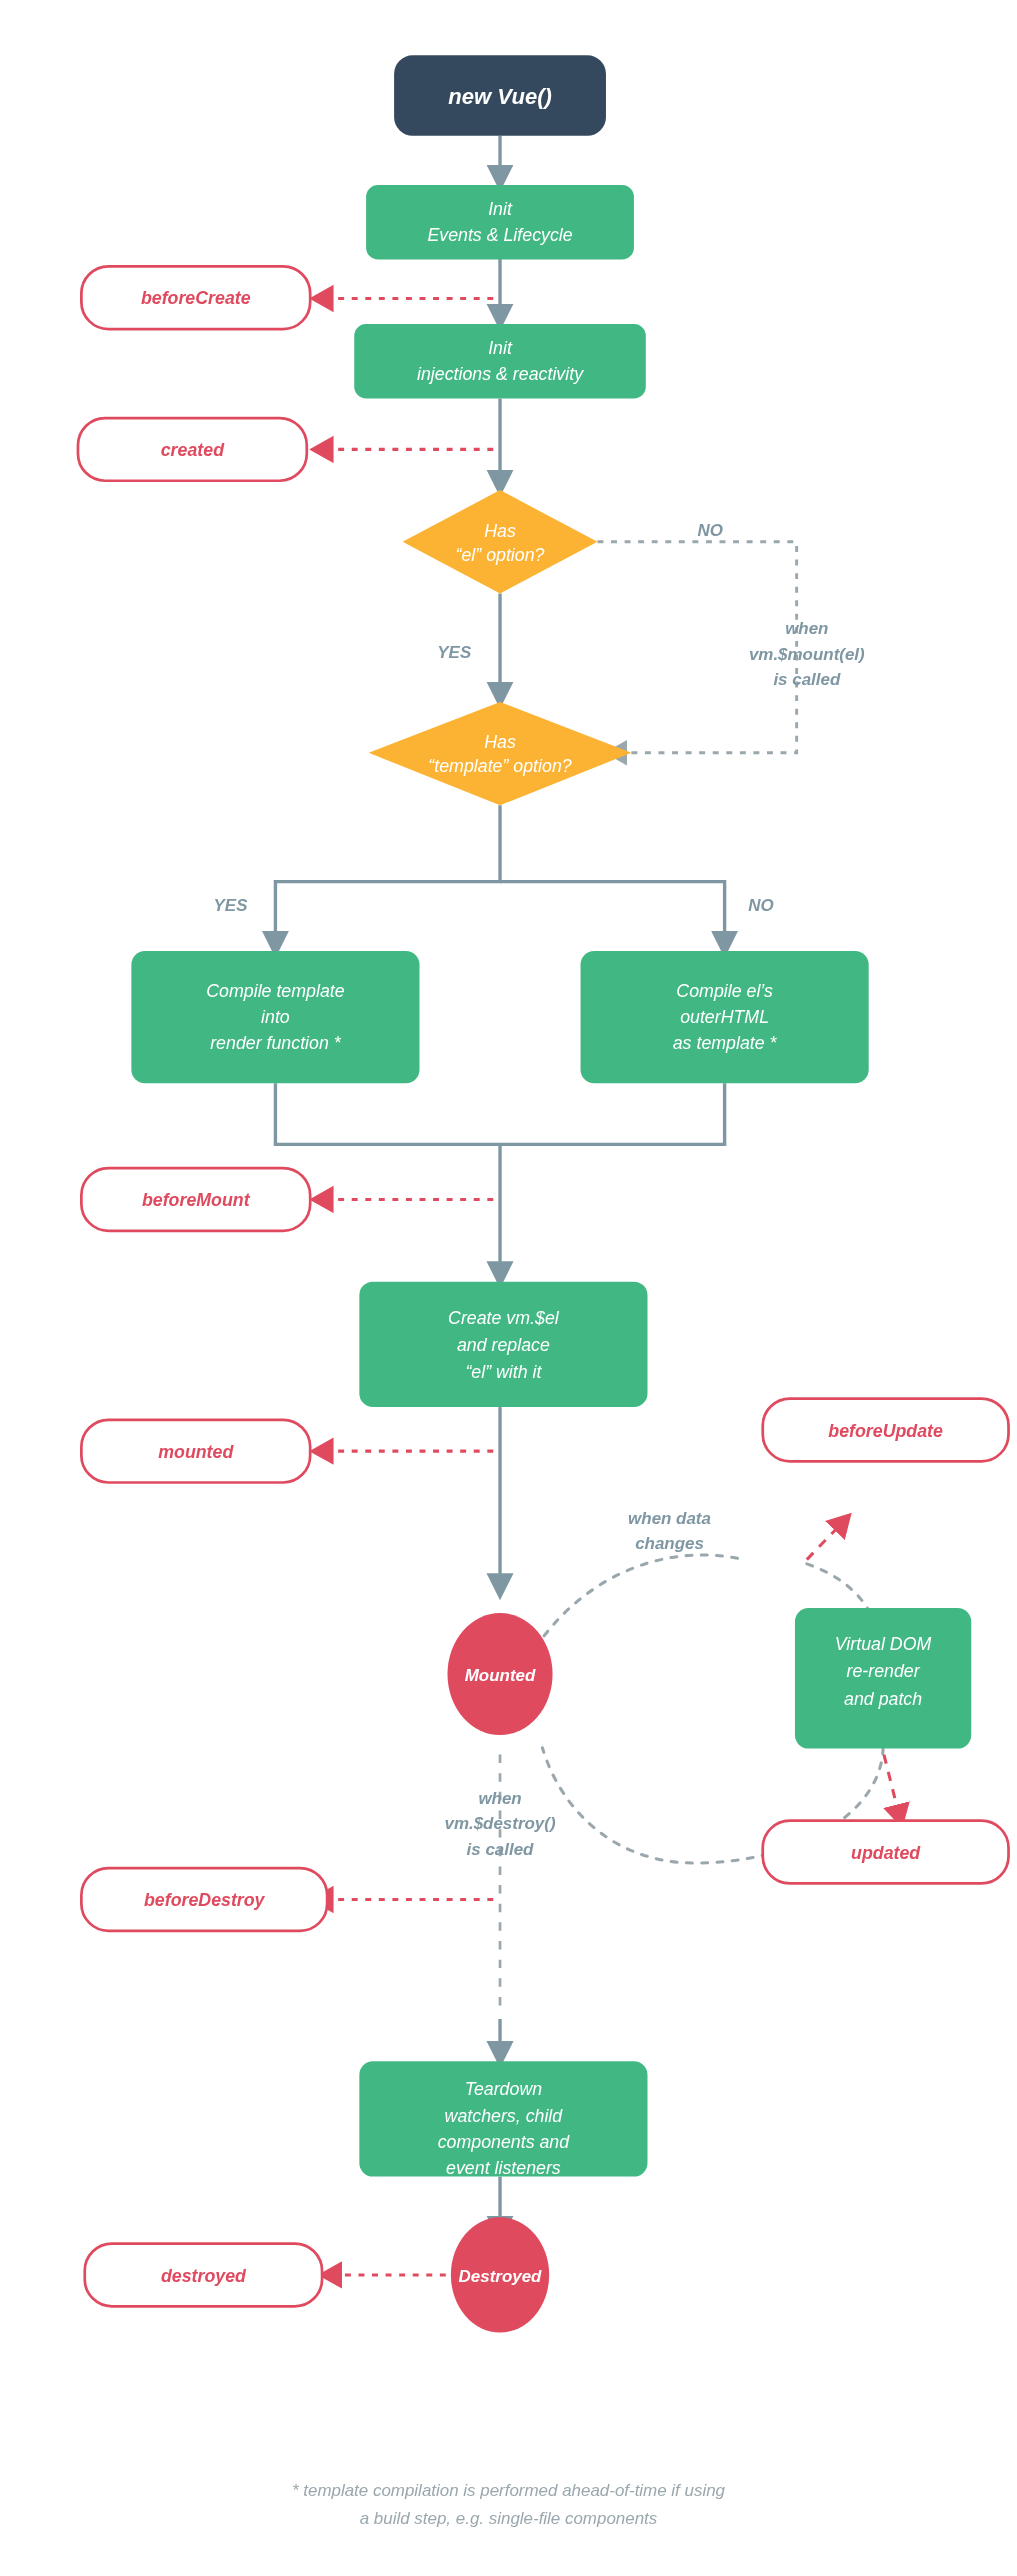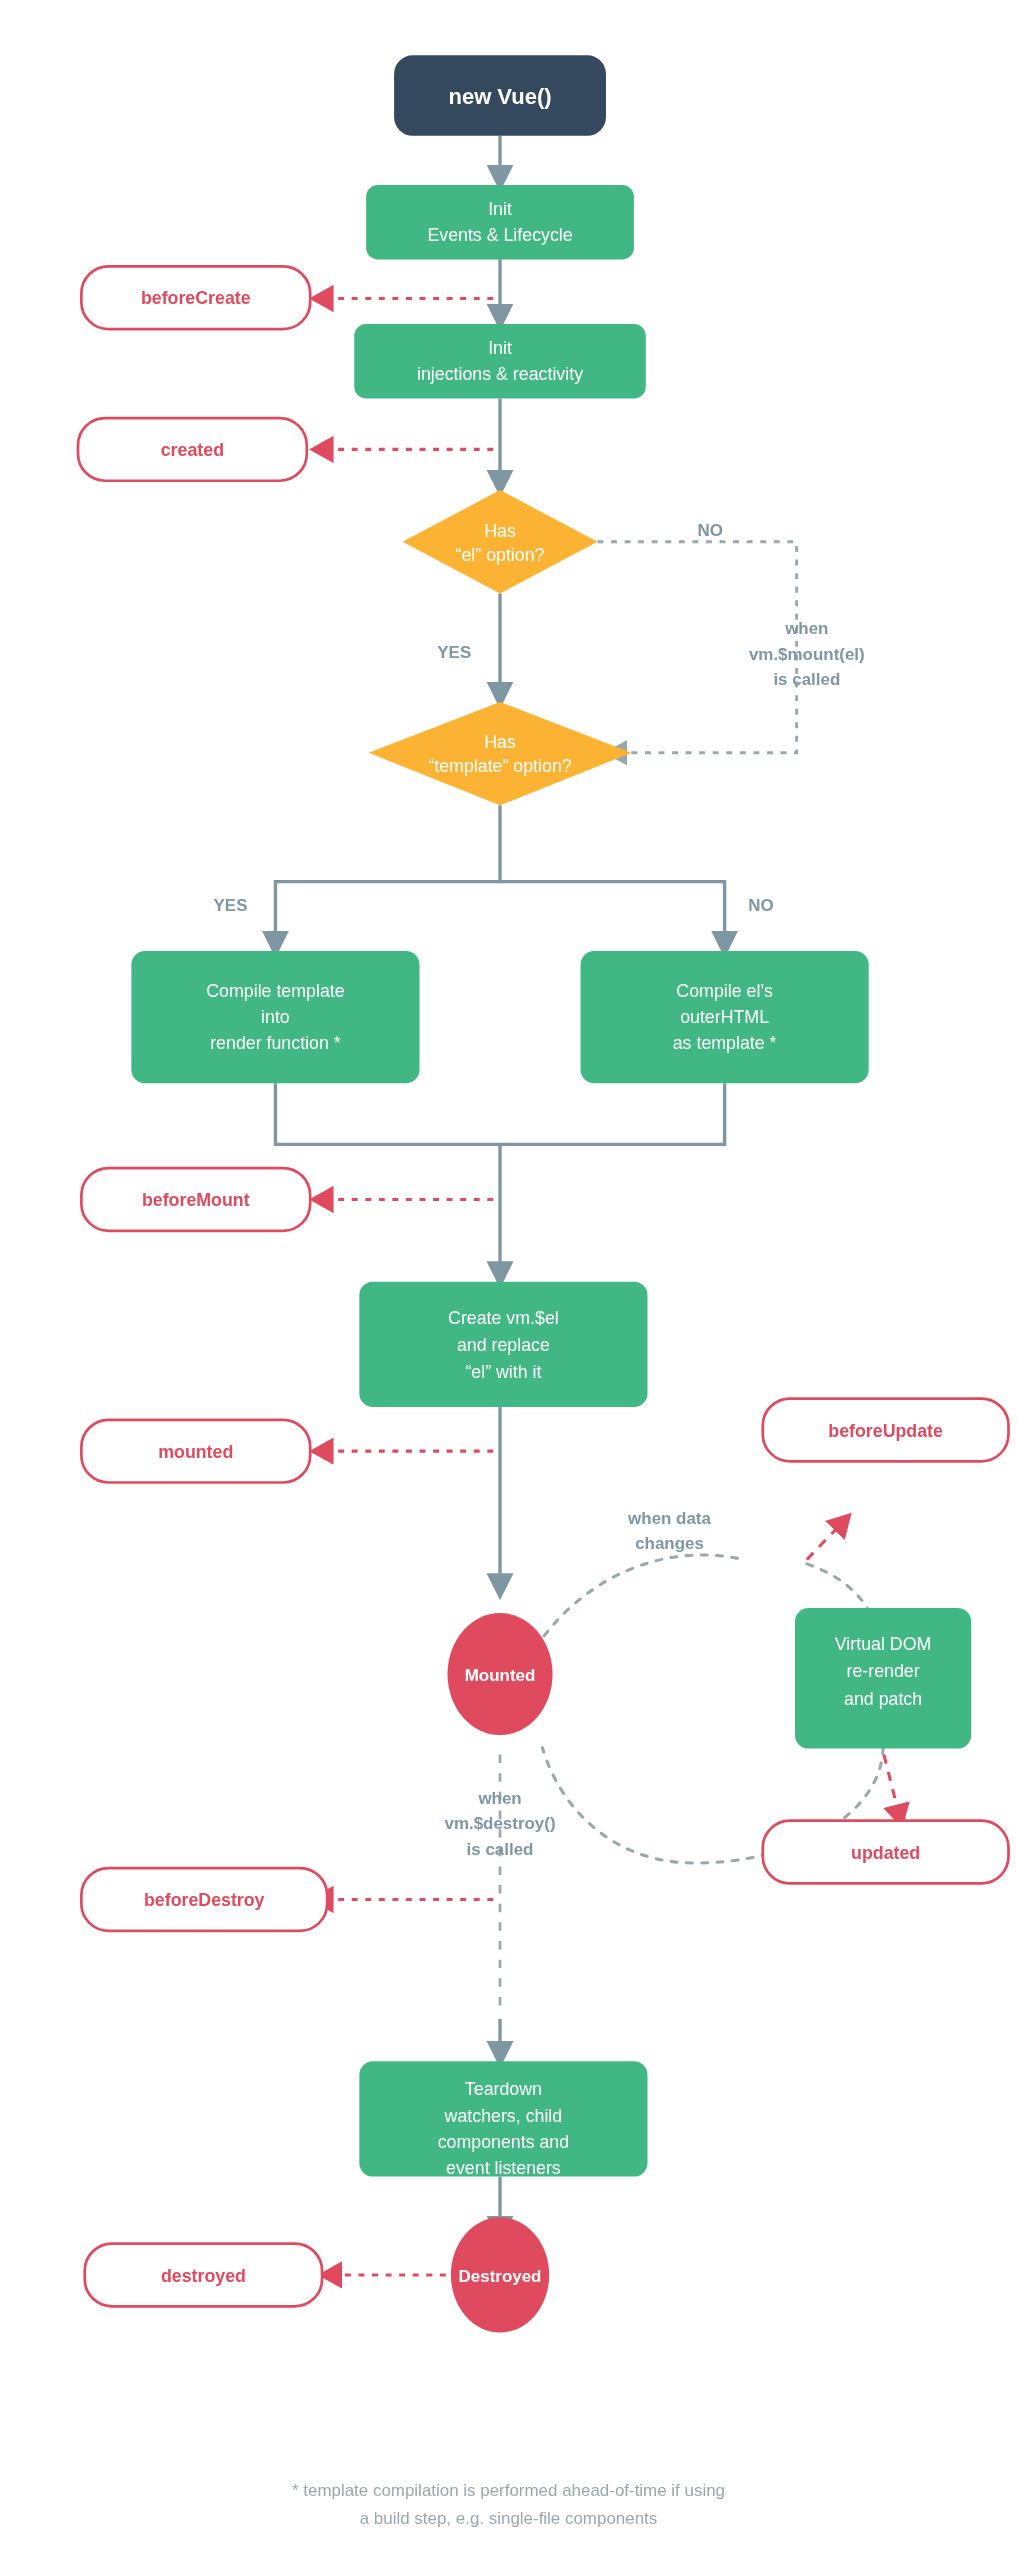--- a/index.html
+++ b/index.html
@@ -12,20 +12,21 @@
     width: 1017px;
     height: 2576px;
     font-family: "Liberation Sans", sans-serif;
     position: relative;
     overflow: hidden;
   }
   #diagram-root {
     position: relative;
     width: 824px;
     height: 2576px;
+    font-style: italic;
   }
   svg.layer {
     position: absolute;
     top: 0;
     left: 0;
     width: 1017px;
     height: 2576px;
   }
   
   .t-node {

